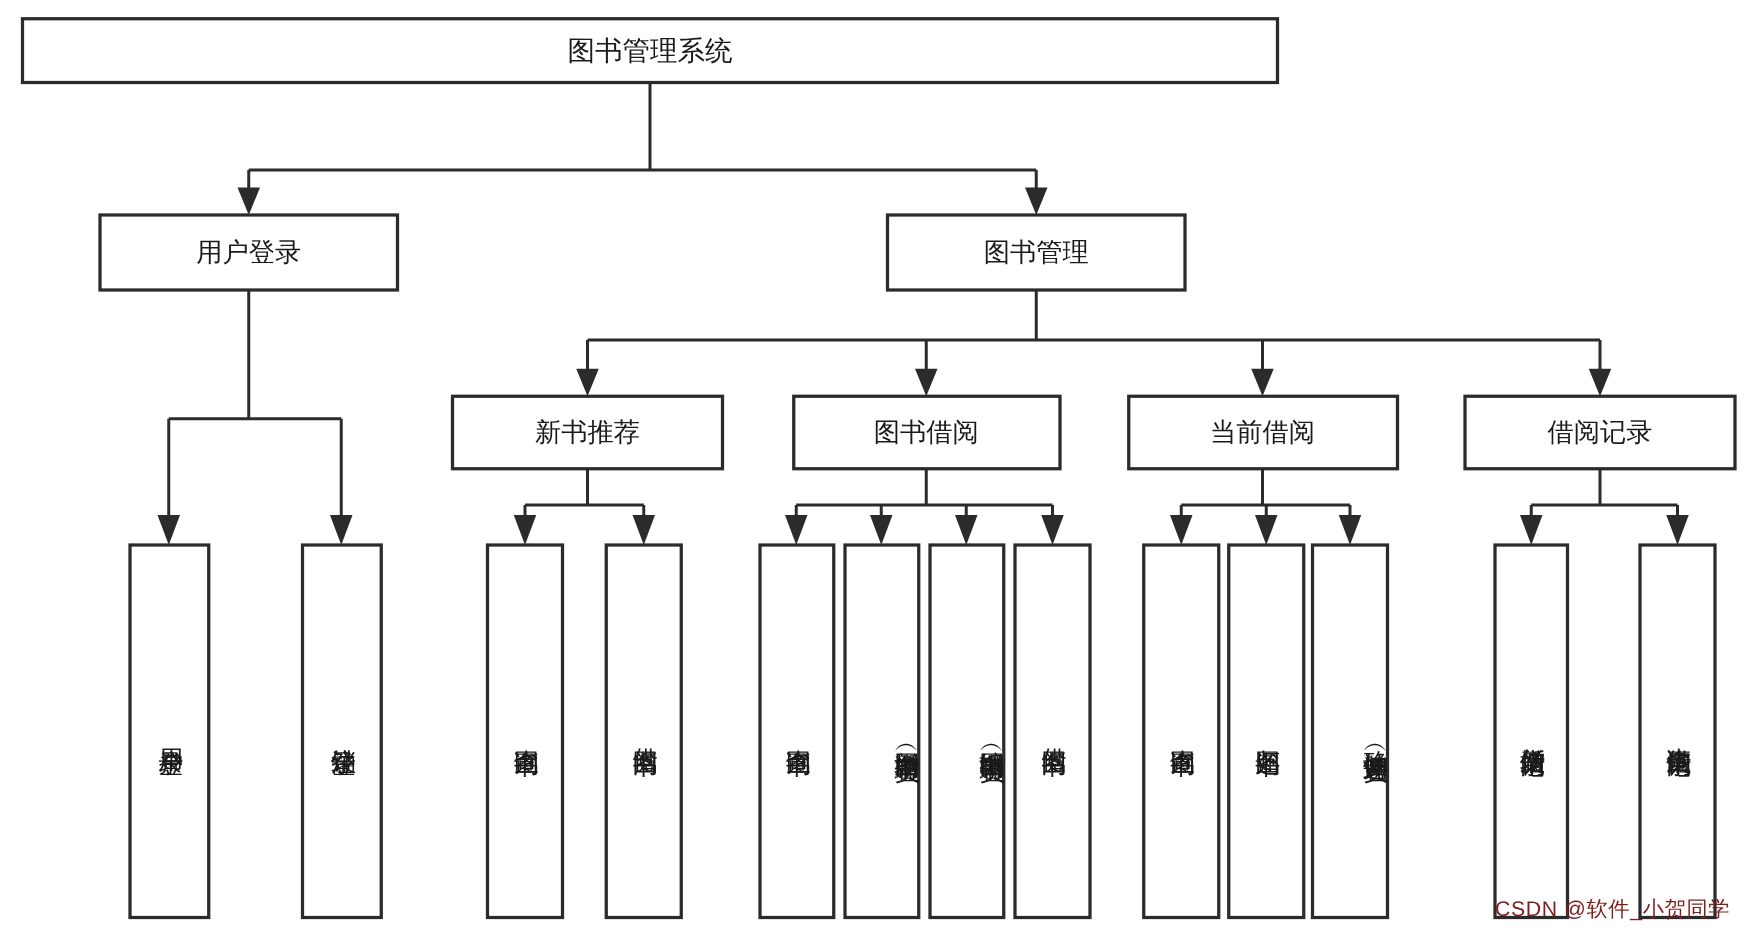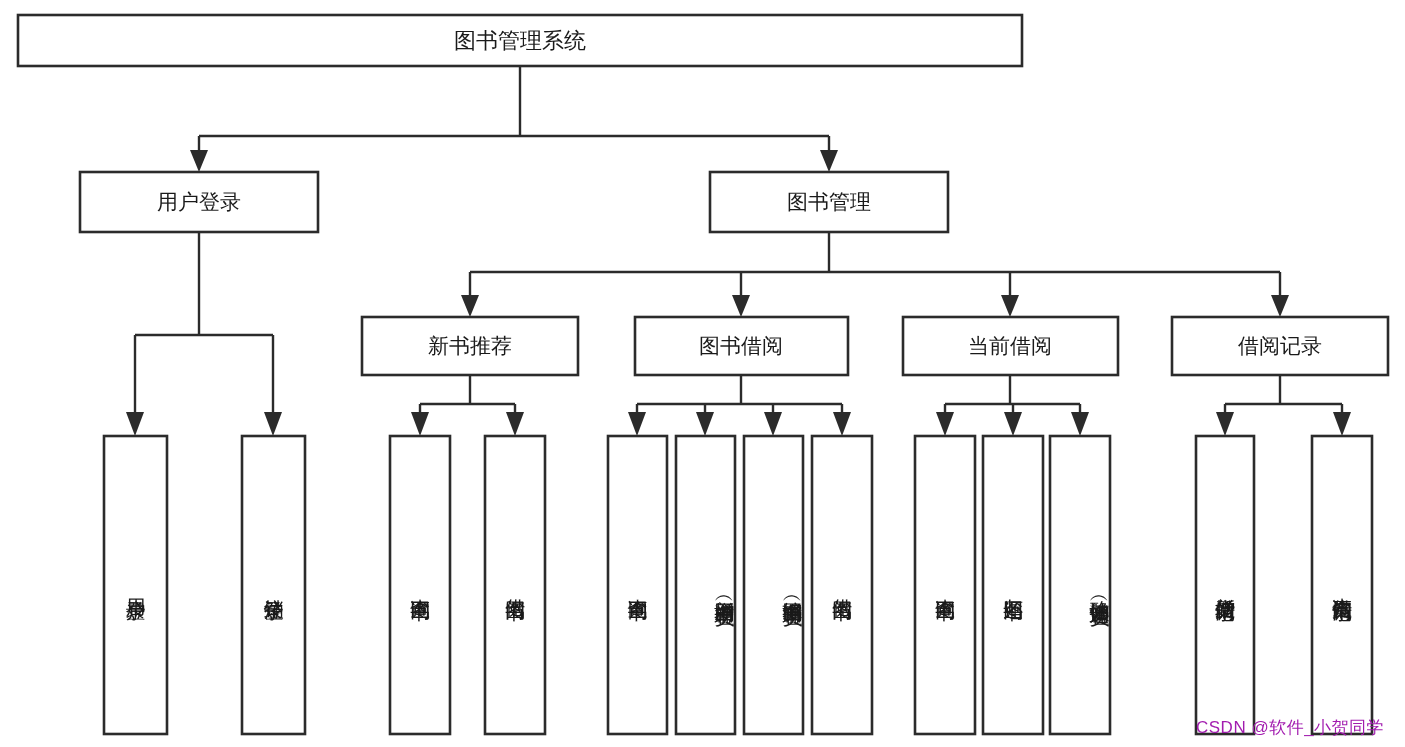--- a/index.html
+++ b/index.html
@@ -68,21 +68,21 @@
     text-orientation: upright;
     letter-spacing: 1px;
     white-space: nowrap;
     text-align: center;
     pointer-events: none;
   }
   .watermark {
     position: absolute;
     font-family: "Liberation Sans", "DejaVu Sans", sans-serif;
     font-size: 17px;
-    color: #a21caf;
+    color: #7f1d1d;
     white-space: nowrap;
     letter-spacing: 0.5px;
   }
 </style>
 </head>
 <body>
 
 <div id="diagram-root">
 
   <svg class="flow" viewBox="0 0 1405 747">

